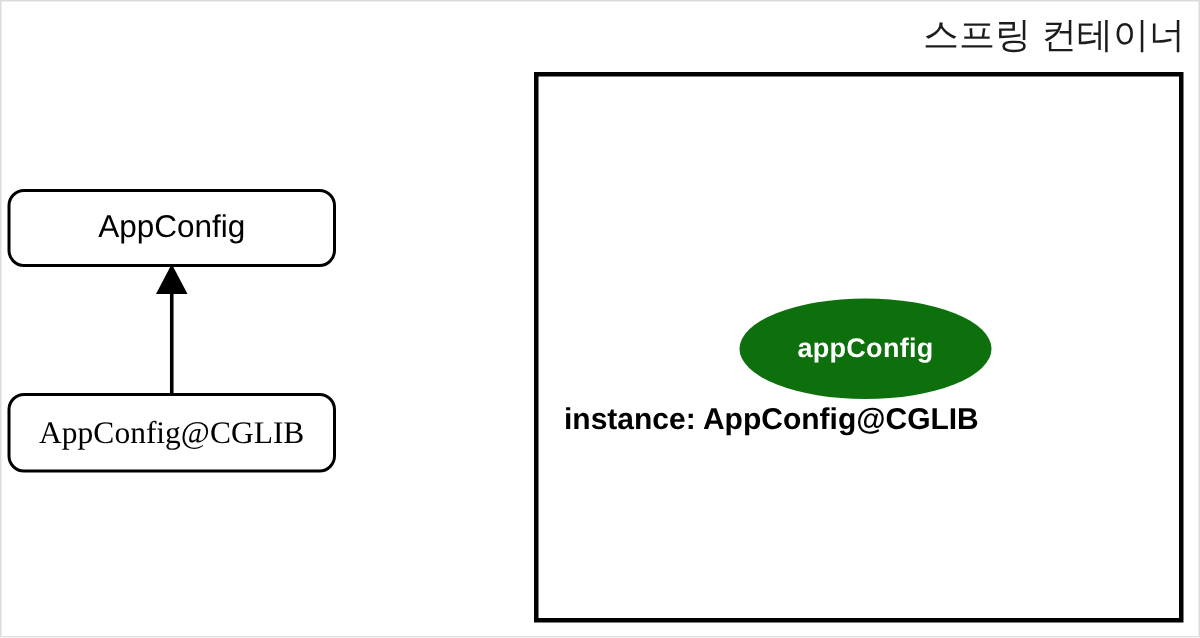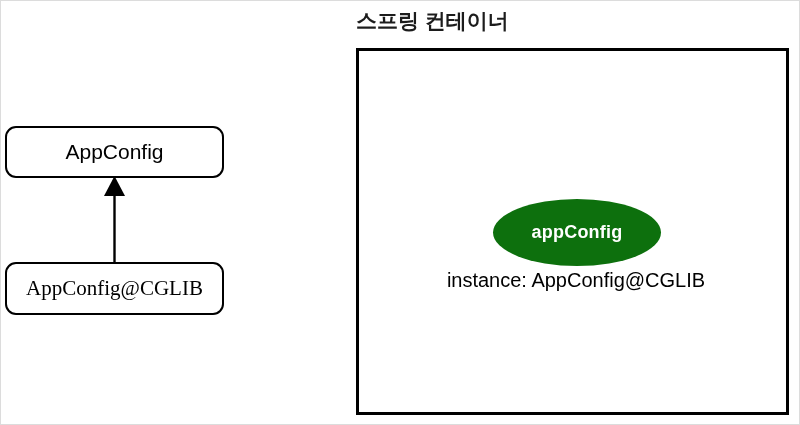--- a/index.html
+++ b/index.html
@@ -61,23 +61,23 @@
     width: 36px;
     height: 96px;
   }
 
   
   #container-title {
     position: absolute;
     left: 355px;
     top: 6px;
     width: 434px;
-    text-align: left;
-    font-size: 21px;
-    font-weight: 700;
+    text-align: right;
+    font-size: 24px;
+    font-weight: 400;
     color: #1c1c1c;
     white-space: nowrap;
   }
 
   #container-box {
     position: absolute;
     box-sizing: border-box;
     left: 355px;
     top: 47px;
     width: 433px;
@@ -102,23 +102,23 @@
     font-weight: bold;
     white-space: nowrap;
     letter-spacing: 0.2px;
   }
 
   #bean-instance-label {
     position: absolute;
     left: 375px;
     top: 268px;
     width: 400px;
-    text-align: center;
+    text-align: left;
     font-size: 20px;
-    font-weight: normal;
+    font-weight: bold;
     color: #000000;
     white-space: nowrap;
   }
 </style>
 </head>
 <body>
 
 <div id="canvas" style="width: 800px; height: 425px; background: rgb(255, 255, 255); border-color: rgb(220, 220, 220);">
 
   <div id="box-appconfig" class="class-box">

